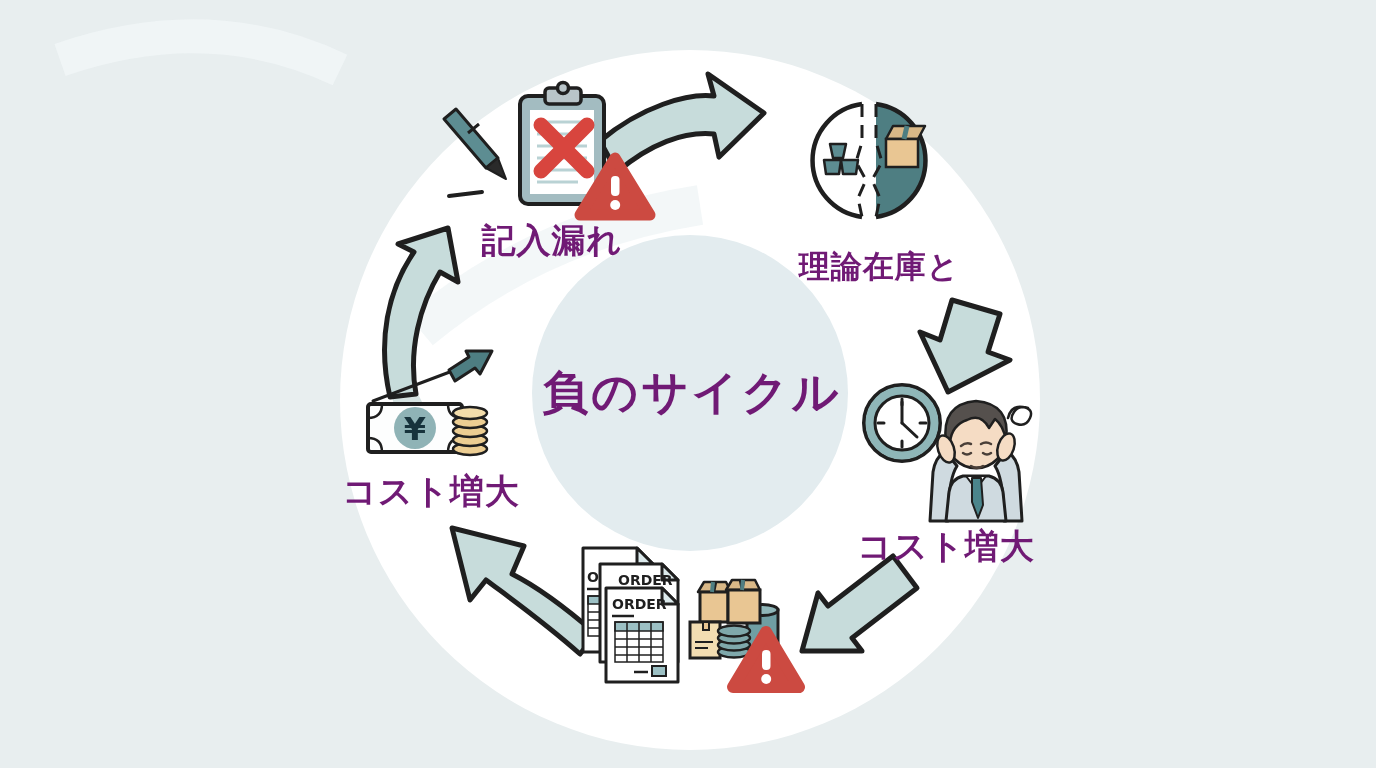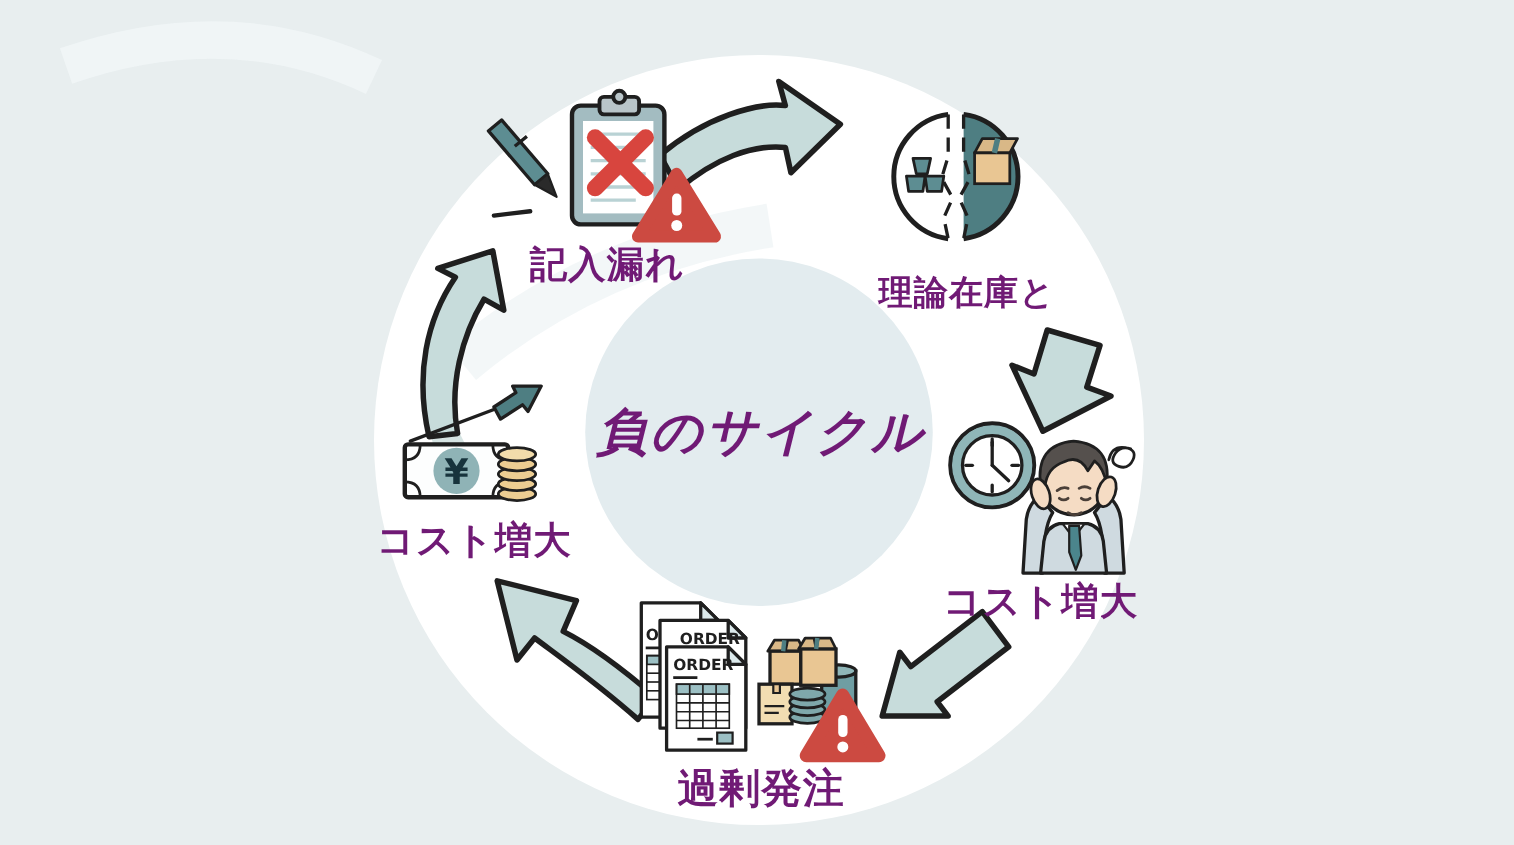--- a/index.html
+++ b/index.html
@@ -5,21 +5,21 @@
   * { margin:0; padding:0; box-sizing:border-box; }
   html,body { width:1376px; height:768px; overflow:hidden; }
   body { font-family:"DejaVu Sans", sans-serif; background:#e8eeef; }
   .stage { position:relative; width:1376px; height:768px; background:#e8eeef; }
   .stage svg.scene { position:absolute; left:0; top:0; }
   .label {
     position:absolute; transform:translateX(-50%);
     font-weight:bold; color:#701a75; white-space:nowrap;
     letter-spacing:1px; text-align:center;
   }
-  .label-center   { font-size:46px; letter-spacing:3px;font-style:italic; }
+  .label-center   { font-size:46px; letter-spacing:3px; }
   .label-node     { font-size:34px; }
   .label-node-sm  { font-size:31px; line-height:42px; }
 </style>
 </head>
 <body>
 
 <div class="stage">
 
   <svg class="scene" width="1376" height="768" viewBox="0 0 1376 768">
 
@@ -233,17 +233,16 @@
   <div class="label label-center" style="left:692px; top:362px;">負のサイクル</div>
 
   <div class="label label-node" style="left:552px; top:218px;">記入漏れ</div>
 
   <div class="label label-node-sm" style="left:879px; top:245px;">
     <div>理論在庫と</div>
   </div>
 
   <div class="label label-node" style="left:946px; top:524px;">コスト増大</div>
 
-  <div class="label label-node" style="left:692px; top:692px; font-size:37px;">過剰発注</div>
 
   <div class="label label-node" style="left:431px; top:469px;">コスト増大</div>
 
 </div>
 
 </body></html>

